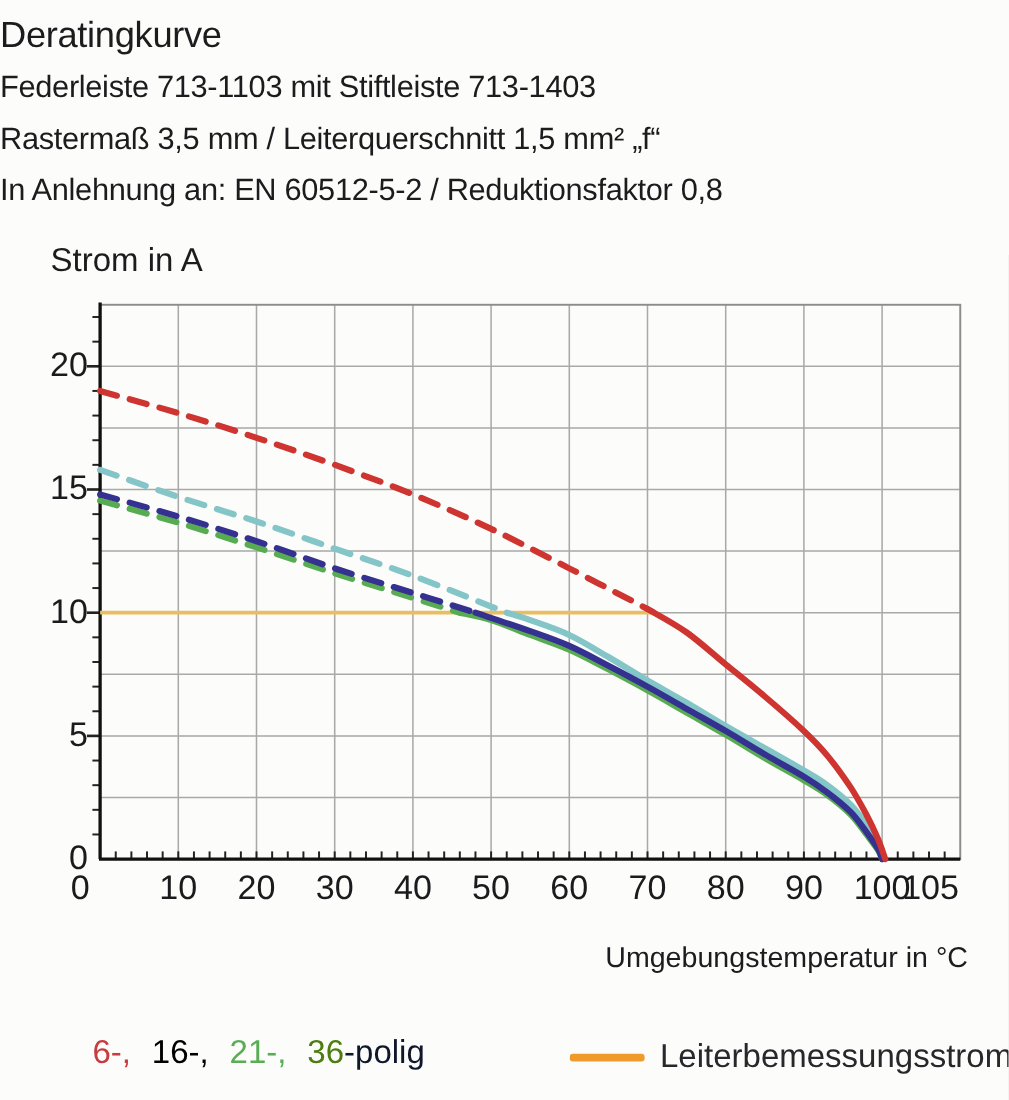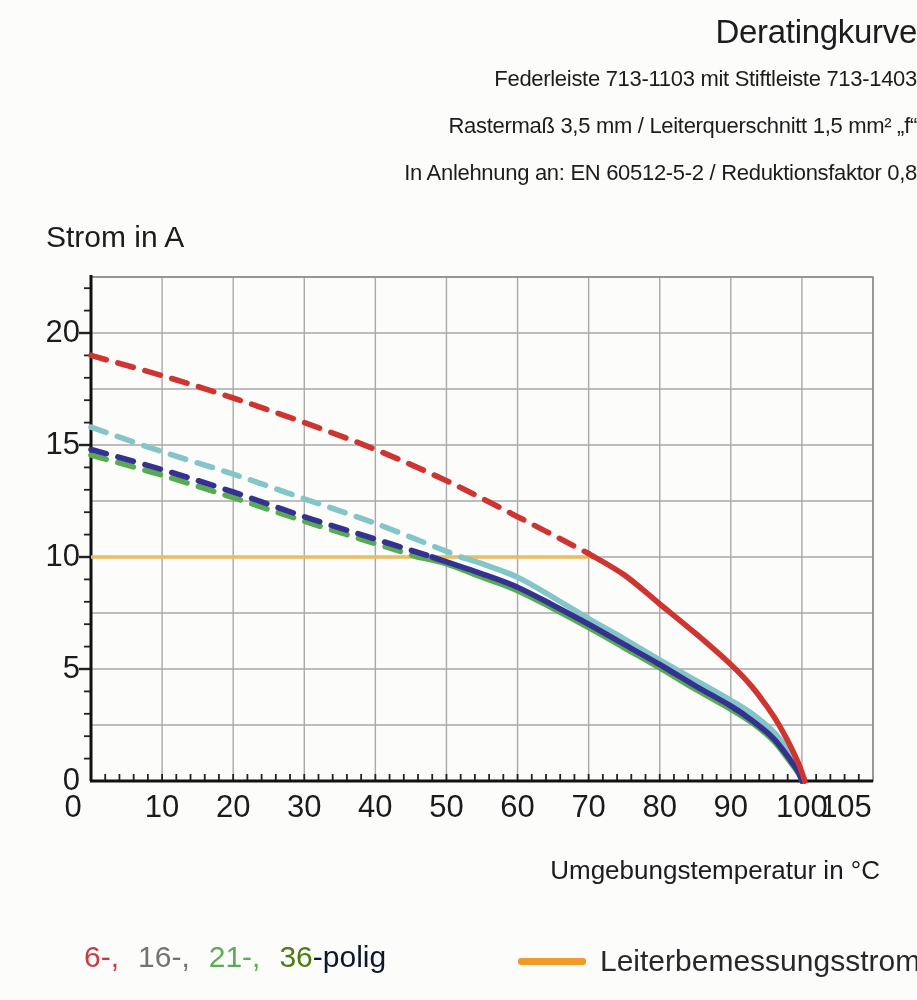--- a/index.html
+++ b/index.html
@@ -2,23 +2,23 @@
 <html><head>
 <meta charset="utf-8">
 <style>
   html,body{margin:0;padding:0;background:#e8e8e8;}
   .page{
     position:relative; width:917px; height:1000px; overflow:hidden;
     background:#fcfcfb; font-family:"Liberation Sans", sans-serif; color:#1c1c1e;
   }
   .title-block{
     position:absolute; top:8px; left:0; right:0;
-    text-align:right; letter-spacing:-0.3px;
-  }
-  .title-block .tl{ font-size:22px; line-height:47px; white-space:nowrap; }
+    text-align:left; letter-spacing:-0.3px;
+  }
+  .title-block .tl{ font-size:28px; line-height:47px; white-space:nowrap; }
   .title-block .tl1{ font-size:33px; }
   .y-axis-title{
     position:absolute; left:46px; top:220px; font-size:30px; white-space:nowrap;
   }
   .x-axis-title{
     position:absolute; right:37px; top:855px; font-size:26px; white-space:nowrap;
   }
   svg.plot{ position:absolute; left:0; top:0; }
   .xtick{
     position:absolute; top:789px; width:90px; margin-left:-45px; text-align:center;
@@ -185,21 +185,21 @@
       <div class="xtick" style="left: 659.727px;">80</div>
       <div class="xtick" style="left: 730.818px;">90</div>
       <div class="xtick" style="left: 801.909px;">100</div>
       <div class="xtick" style="left: 846px;">105</div>
     </div>
 
   <div class="x-axis-title">Umgebungstemperatur in °C</div>
 
   <div class="legend-poles">
     <span style="color: rgb(198, 60, 64);">6-,</span>
-    <span style="color: #737373;">16-,</span>
+    <span style="color: #000000;">16-,</span>
     <span style="color: rgb(90, 173, 85);">21-,</span>
     <span><span style="color: #4d7c0f;">36</span><span class="suffix">-polig</span></span>
   </div>
 
   <div class="legend-conductor">
     <span class="swatch" style="background: rgb(239, 155, 43);"></span>
     <span>Leiterbemessungsstrom</span>
   </div>
 
 </div>

